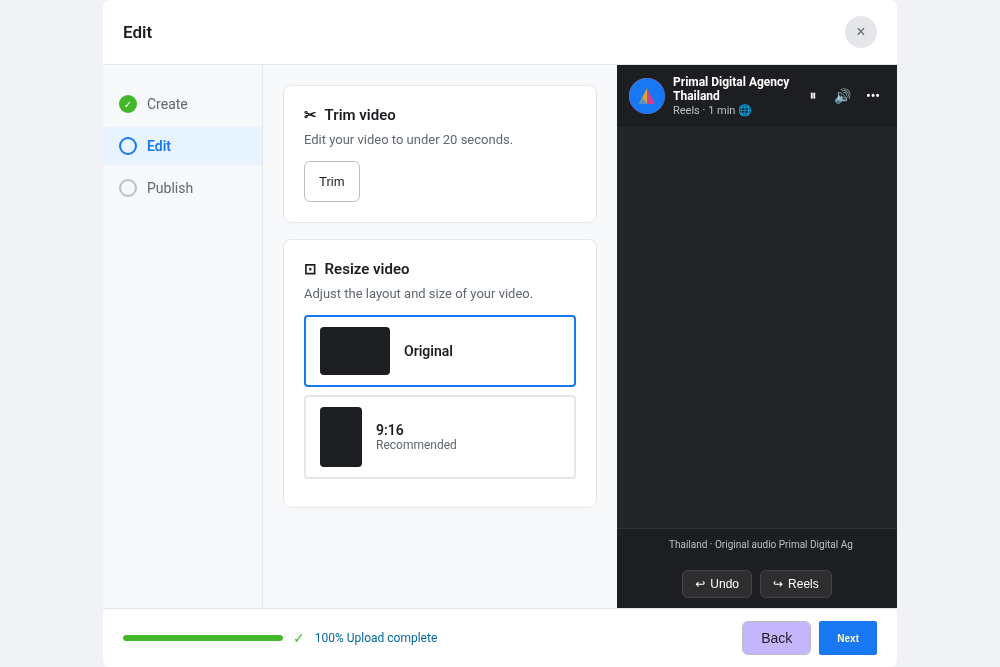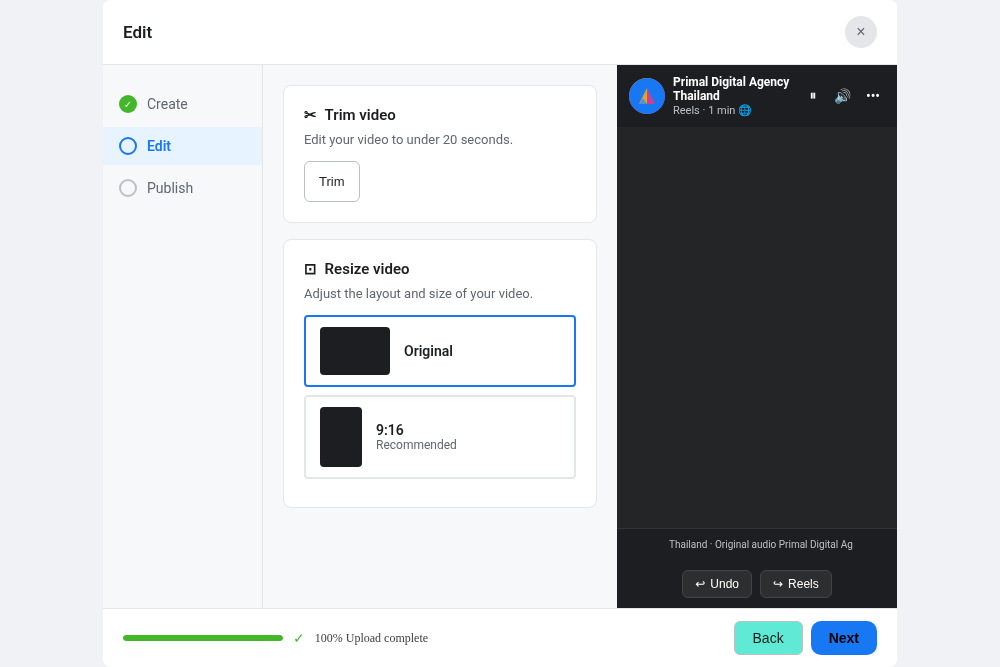--- a/index.html
+++ b/index.html
@@ -64,24 +64,24 @@
     
     .undo-redo-bar { padding: 10px 12px; display: flex; gap: 8px; justify-content: center; background: #1c1e21; }
     .undo-redo-btn { display: flex; align-items: center; gap: 5px; padding: 6px 12px; border-radius: 6px; border: 1px solid #444; background: #2d2e2f; color: #fff; font-size: 12px; cursor: pointer; }
 
     
     .modal-footer { border-top: 1px solid #e4e6ea; padding: 12px 20px; display: flex; align-items: center; justify-content: space-between; background: #fff; }
     .progress-section { display: flex; align-items: center; gap: 10px; flex: 1; }
     .progress-bar-container { width: 160px; height: 6px; background: #e4e6ea; border-radius: 3px; overflow: hidden; }
     .progress-bar-fill { height: 100%; background: #42b72a; border-radius: 3px; }
     .progress-check { color: #42b72a; font-size: 14px; }
-    .progress-label { font-size: 12px; color: #404040; font-family: Liberation Serif, serif; }
+    .progress-label { font-size: 12px; color: #0369a1; }
     .footer-buttons { display: flex; gap: 8px; }
-    .back-btn { padding: 8px 18px; border: 1px solid #bcc0c4; border-radius: 6px; background: #5eead4; font-size: 14px; font-weight: 500; color: #1c1e21; cursor: pointer; }
-    .next-btn { padding: 8px 18px; border: none; border-radius: 10px; background: #1877f2; font-size: 14px; font-weight: 600; color: #000000; cursor: pointer; }
+    .back-btn { padding: 8px 18px; border: 1px solid #bcc0c4; border-radius: 6px; background: #c4b5fd; font-size: 14px; font-weight: 500; color: #1c1e21; cursor: pointer; }
+    .next-btn { padding: 8px 18px; border: none; border-radius: 2px; background: #1877f2; font-size: 10px; font-weight: 600; color: #fef9c3; cursor: pointer; }
   </style>
 </head>
 <body>
 
 <div class="modal">
 
   <div class="modal-header">
     <span class="modal-title">Edit</span>
     <button class="close-btn">
       <span>×</span>

